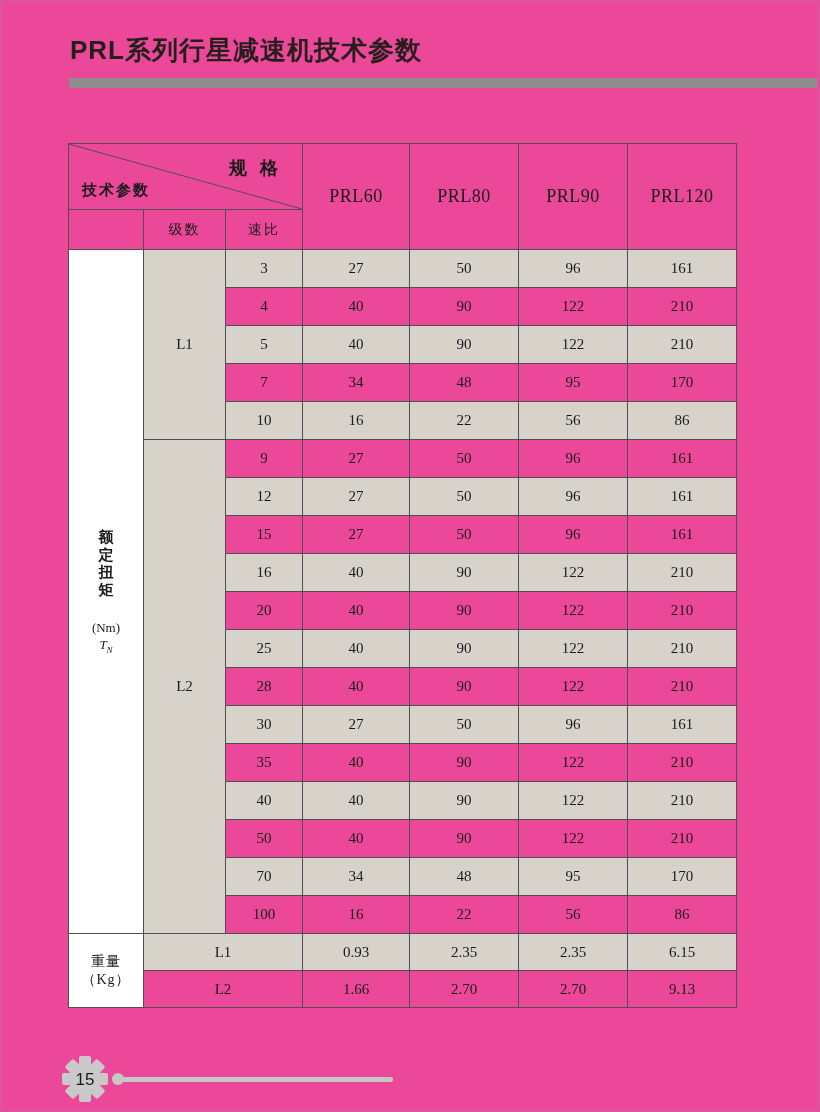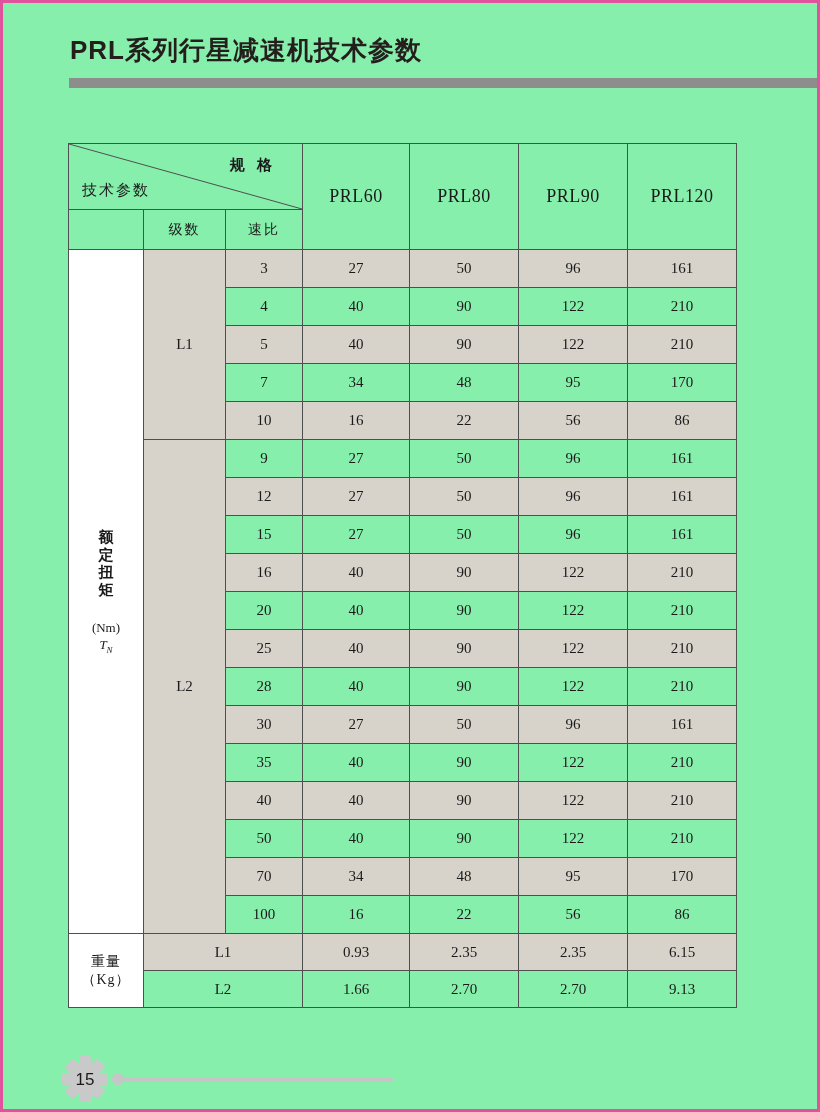--- a/index.html
+++ b/index.html
@@ -1,20 +1,20 @@
 <!DOCTYPE html>
 <html><head>
 <meta charset="utf-8">
 <style>
   * { margin: 0; padding: 0; box-sizing: border-box; }
   html,body { background: #ffffff; }
   .page {
     position: relative;
     width: 820px; height: 1112px;
-    background: #86efac;
+    background: #ec4899;
     border: 3px solid #e0529c;
     overflow: hidden;
     font-family: "Liberation Sans", sans-serif;
     color: #1a1a1a;
   }
   
   .page-title {
     position: absolute; left: 67px; top: 30px;
     font-size: 26px; font-weight: bold; letter-spacing: 1px;
     color: #241f1d;
@@ -52,26 +52,26 @@
   .num {
     font-family: "Liberation Serif", serif;
     font-size: 15px;
   }
   td.shade { background: #d7d3cb; }
   td.stage-merge { background: #d7d3cb; }
   
   td.corner { position: relative; }
   td.corner svg.diag { position: absolute; left: 0; top: 0; width: 100%; height: 100%; }
   .corner-tr {
-    position: absolute; right: 26px; top: 12px;
-    font-weight: bold; font-size: 15px; letter-spacing: 4px;
+    position: absolute; right: 20px; top: 12px;
+    font-weight: bold; font-size: 18px; letter-spacing: 4px;
   }
   .corner-bl {
     position: absolute; left: 13px; bottom: 9px;
-    font-weight: normal; font-size: 15px; letter-spacing: 2px;
+    font-weight: bold; font-size: 15px; letter-spacing: 2px;
   }
   
   .torque-cell { background: #ffffff; }
   .torque-wrap { display: flex; flex-direction: column; align-items: center; line-height: 1.18; }
   .torque-char { font-weight: bold; font-size: 15px; font-family: "Liberation Sans", sans-serif; }
   .torque-unit { font-family: "Liberation Serif", serif; font-size: 13px; margin-top: 21px; }
   .torque-sym  { font-family: "Liberation Serif", serif; font-size: 13px; font-style: italic; margin-top: 2px; }
   .torque-sym sub { font-size: 9px; font-style: italic; }
   .weight-label { font-weight: bold; font-size: 14px; letter-spacing: 1px; font-family: Liberation Serif, serif; background:#ffffff; }
   

